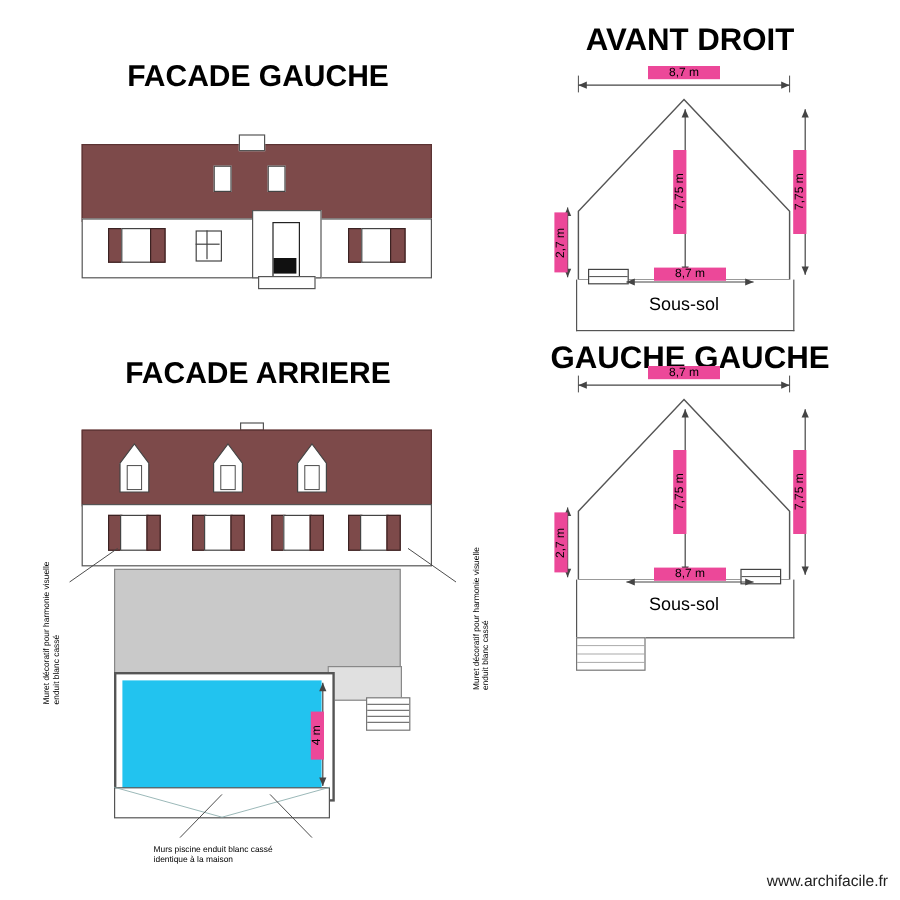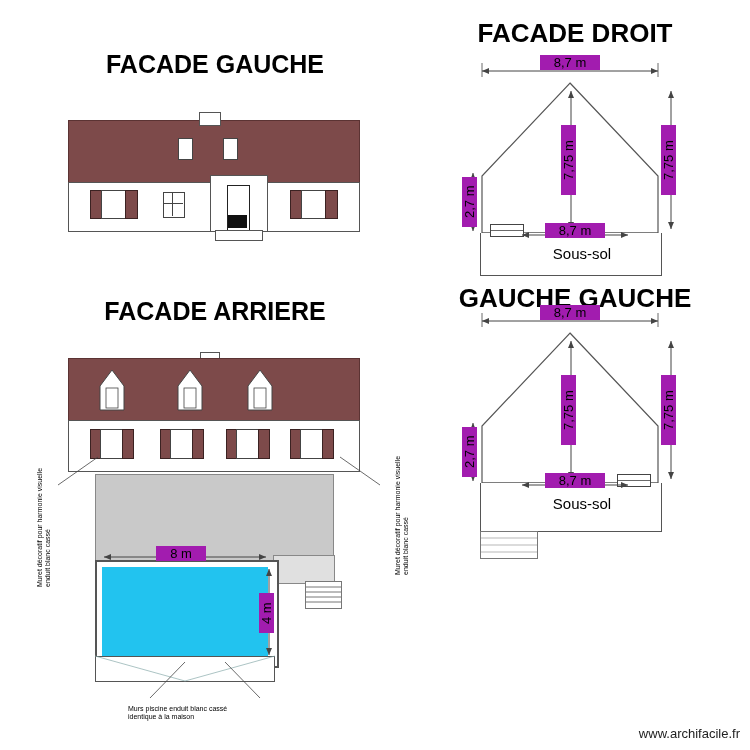--- a/index.html
+++ b/index.html
@@ -40,60 +40,59 @@
   }
 
   
   .roof { background: #7d4a4a; }
   .wall { background: #ffffff; border: 1px solid #555; }
   .shutter { background: #7d4a4a; border: 1px solid #3b2222; }
   .win-frame { background: #ffffff; border: 1px solid #444; }
   .thinline { background: #444; }
 
   .dimlabel {
-    font-size: 13px;
+    font-size: 10px;
     font-family: "Liberation Sans", sans-serif;
     white-space: nowrap;
-    background: #a21caf;
+    background: #ec4899;
     text-align: center;
   }
   .dimlabel.vert {
     writing-mode: vertical-rl;
     transform: rotate(180deg);
   }
   .note {
     font-size: 7px;
     line-height: 1.15;
     color: #000;
     white-space: nowrap;
   }
   .note.vert {
     writing-mode: vertical-rl;
     transform: rotate(180deg);
   }
   .subsol {
     font-size: 15px;
     text-align: center;
     white-space: nowrap;
-    margin-left: 12px;
   }
   #footer {
     left: 0; top: 726px; width: 740px;
     text-align: right;
     font-size: 13px;
     color: #222;
   }
   svg { display: block; overflow: visible; }
 </style>
 </head>
 <body>
 
 <div class="abs section-title" id="title-facade-avant">FACADE GAUCHE</div>
 <div class="abs section-title" id="title-facade-arriere">FACADE ARRIERE</div>
-<div class="abs section-title" id="title-pignon-droit">FACADE DROIT</div>
+<div class="abs section-title" id="title-pignon-droit">AVANT DROIT</div>
 <div class="abs section-title" id="title-pignon-gauche">GAUCHE GAUCHE</div>
 
 <div class="abs" style="left:68px; top:112px; width:292px; height:125px;">
 
   <div class="abs roof" style="left:0; top:8px; width:290px; height:63px; border:1px solid #5b3333;"></div>
 
   <div class="abs" style="left:131px; top:0; width:20px; height:12px; background:#fff; border:1px solid #555;"></div>
 
   <div class="abs" style="left:110px; top:26px; width:13px; height:20px; background:#fff; border:1px solid #444;"></div>
   <div class="abs" style="left:155px; top:26px; width:13px; height:20px; background:#fff; border:1px solid #444;"></div>
@@ -179,28 +178,20 @@
   <div class="abs" style="left:34px; top:215px; width:166px; height:90px; background:#22c3ef;"></div>
 
   <div class="abs" style="left:27px; top:304px; width:180px; height:26px;">
     <svg width="180" height="26" viewBox="0 0 180 26">
       <rect x="0.5" y="0.5" width="179" height="25" fill="#ffffff" stroke="#555" stroke-width="1"></rect>
       <line x1="0" y1="0" x2="90" y2="25" stroke="#8aa" stroke-width="0.7"></line>
       <line x1="180" y1="0" x2="90" y2="25" stroke="#8aa" stroke-width="0.7"></line>
     </svg>
   </div>
 
-  <div class="abs" style="left:34px; top:196px; width:166px; height:18px;">
-    <svg width="166" height="18" viewBox="0 0 166 18">
-      <line x1="2" y1="9" x2="164" y2="9" stroke="#444" stroke-width="1"></line>
-      <polygon points="2,9 9,6 9,12" fill="#444"></polygon>
-      <polygon points="164,9 157,6 157,12" fill="#444"></polygon>
-    </svg>
-    <div class="abs dimlabel" style="left:54px; top:-2px; width:50px;">8 m</div>
-  </div>
 
   <div class="abs" style="left:192px; top:215px; width:18px; height:90px;">
     <svg width="18" height="90" viewBox="0 0 18 90">
       <line x1="9" y1="2" x2="9" y2="88" stroke="#444" stroke-width="1"></line>
       <polygon points="9,2 6,9 12,9" fill="#444"></polygon>
       <polygon points="9,88 6,81 12,81" fill="#444"></polygon>
     </svg>
     <div class="abs dimlabel vert" style="left:-1px; top:26px; height:40px;">4 m</div>
   </div>
 </div>

